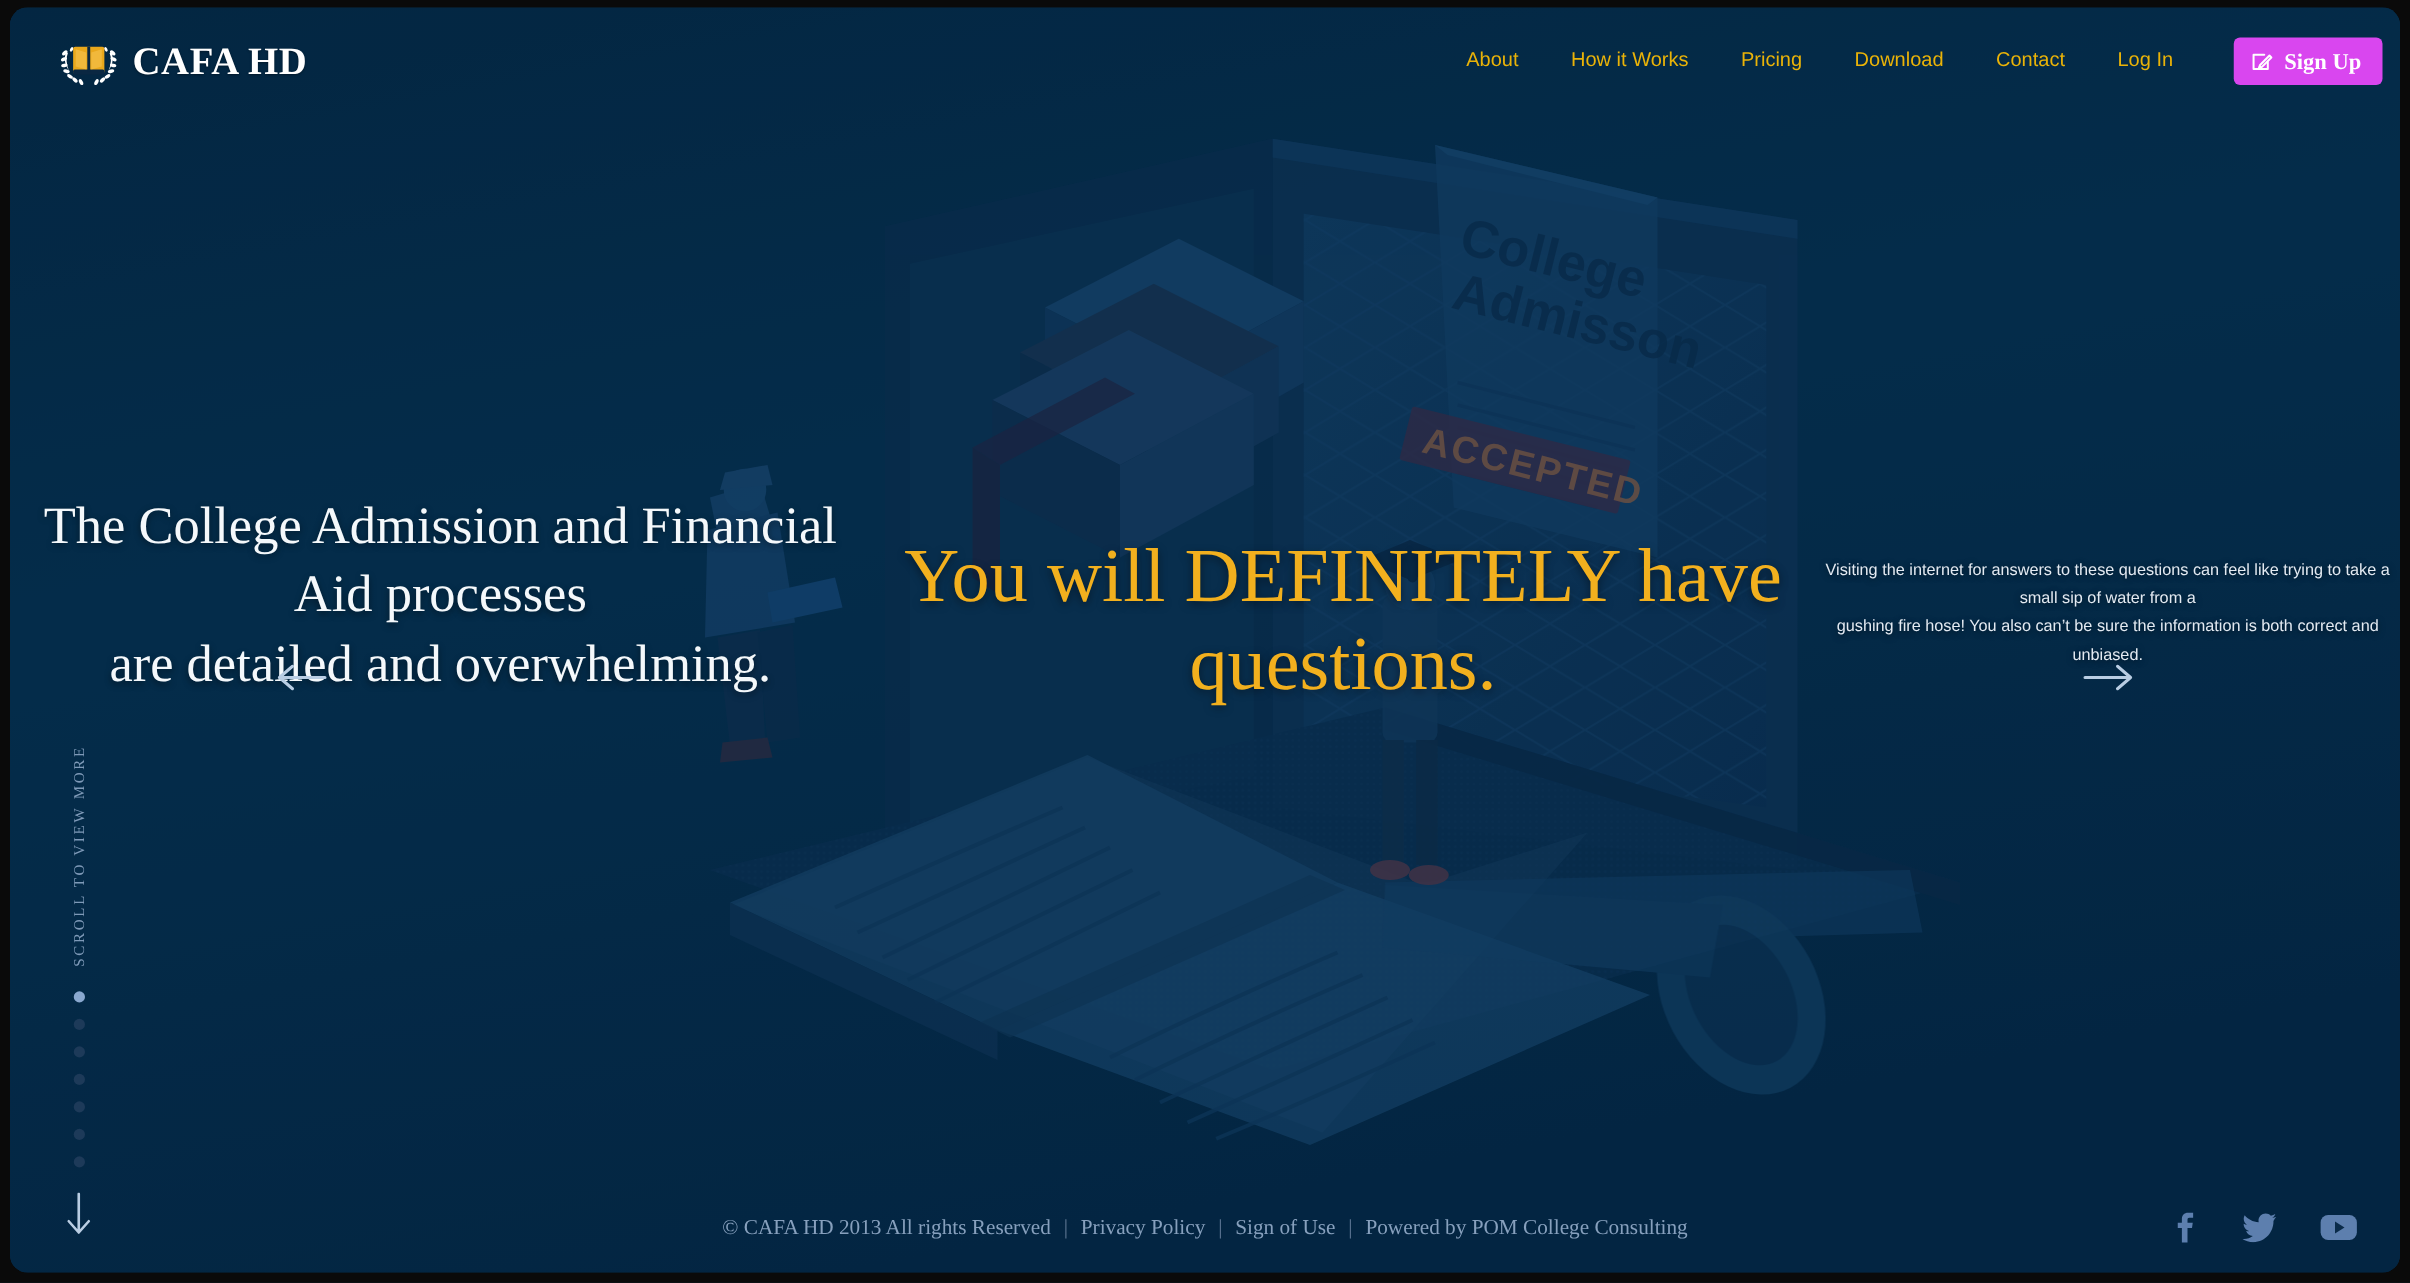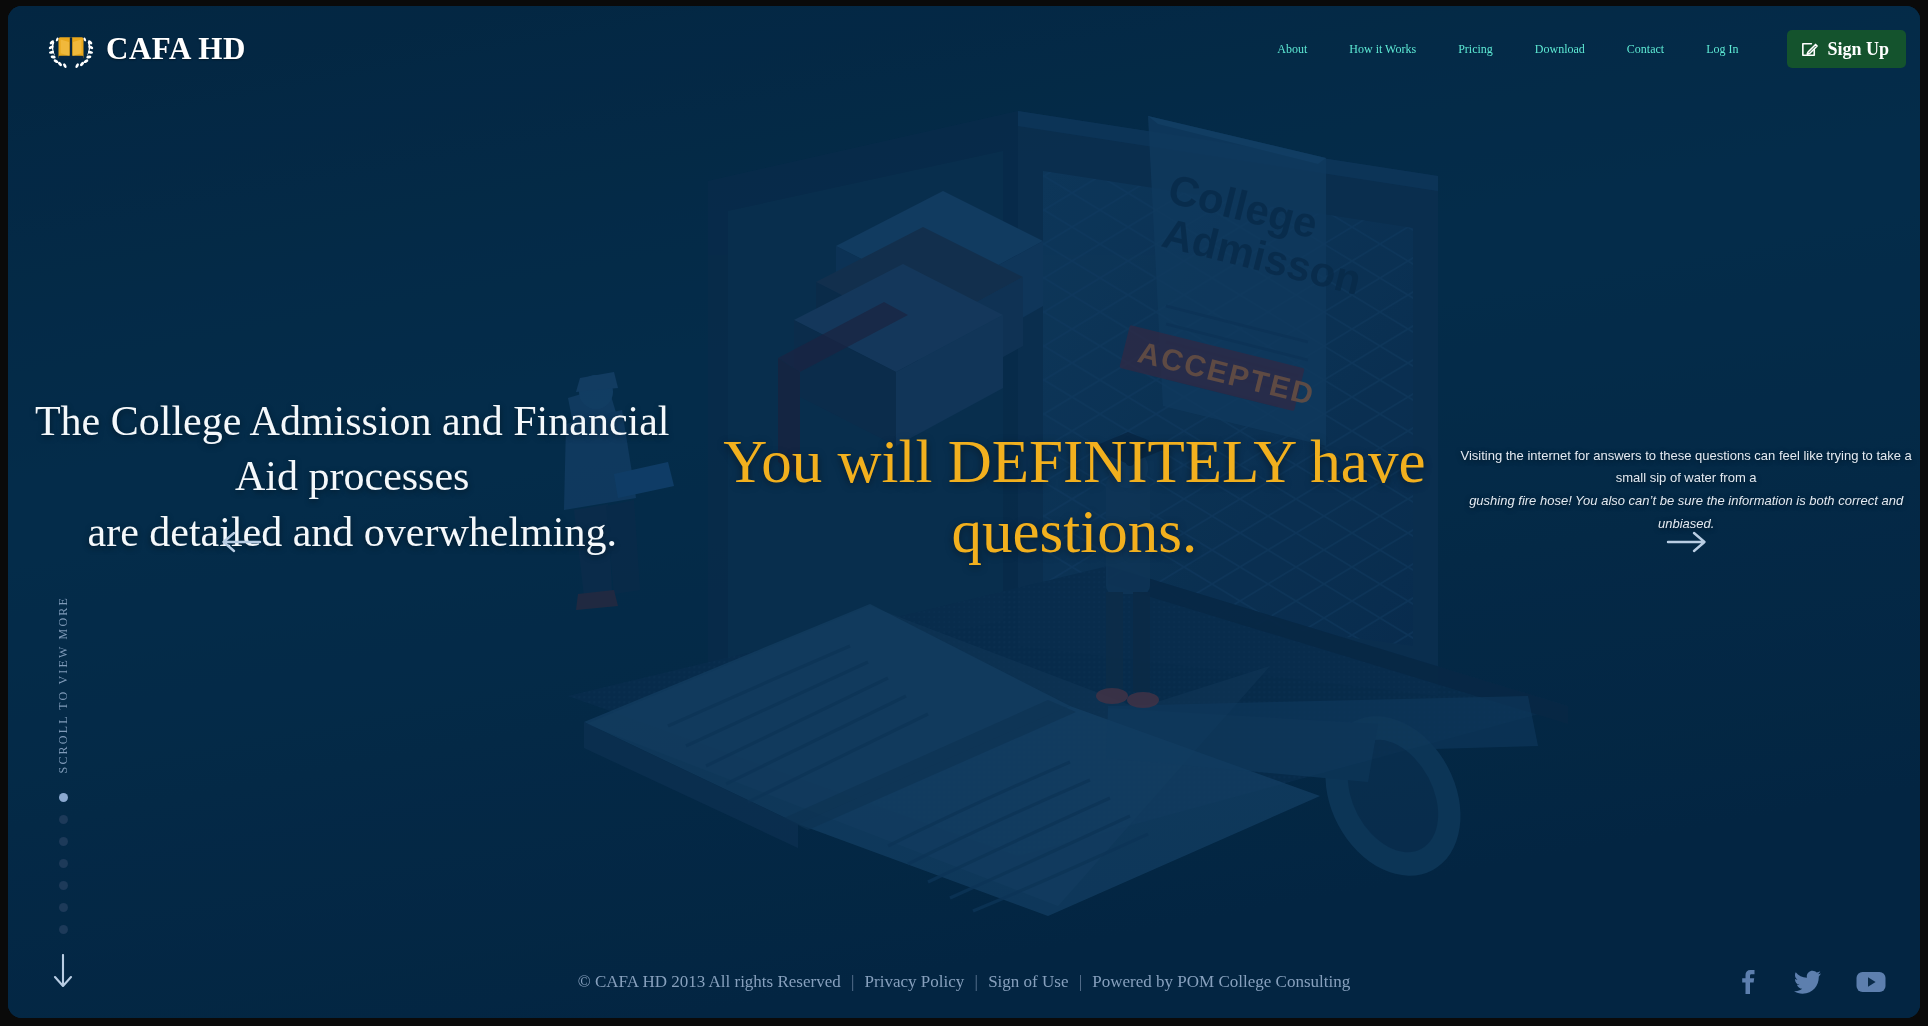--- a/index.html
+++ b/index.html
@@ -65,31 +65,31 @@
     text-shadow: 0 1px 2px rgba(0,0,0,.4);
   }
 
   #nav {
     margin-left: auto;
     display: flex;
     align-items: center;
     gap: 0px;
   }
   .nav-link {
-    color: #5eead4;
-    font-size: 12px;
+    color: #eab308;
+    font-size: 16px;
     text-decoration: none;
     padding: 8px 21px;
     white-space: nowrap;
-    font-family: Liberation Serif, serif;
+    font-family: Liberation Sans, sans-serif;
     cursor: pointer;
   }
   #signup-button {
     margin-left: 28px;
-    background: #14532d;
+    background: #d946ef;
     color: #ffffff;
     border: none;
     border-radius: 5px;
     height: 38px;
     padding: 0 17px 0 13px;
     display: flex;
     align-items: center;
     gap: 8px;
     font-size: 18px;
     font-family: "Liberation Serif", serif;
@@ -138,21 +138,21 @@
     color: #e3eaf2;
     font-size: 13px;
     line-height: 1.75;
     text-align: center;
     max-width: 920px;
     margin-top: 26px;
     font-family: "Liberation Sans", sans-serif;
     font-weight: 300;
     text-shadow: 0 1px 5px rgba(0,0,0,.5);
   }
-  #hero-body .l2 { display: block; font-style: italic; }
+  #hero-body .l2 { display: block; }
 
   
   .carousel-arrow {
     position: absolute;
     top: 508px;
     width: 56px; height: 56px;
     display: flex;
     align-items: center;
     justify-content: center;
     z-index: 25;

